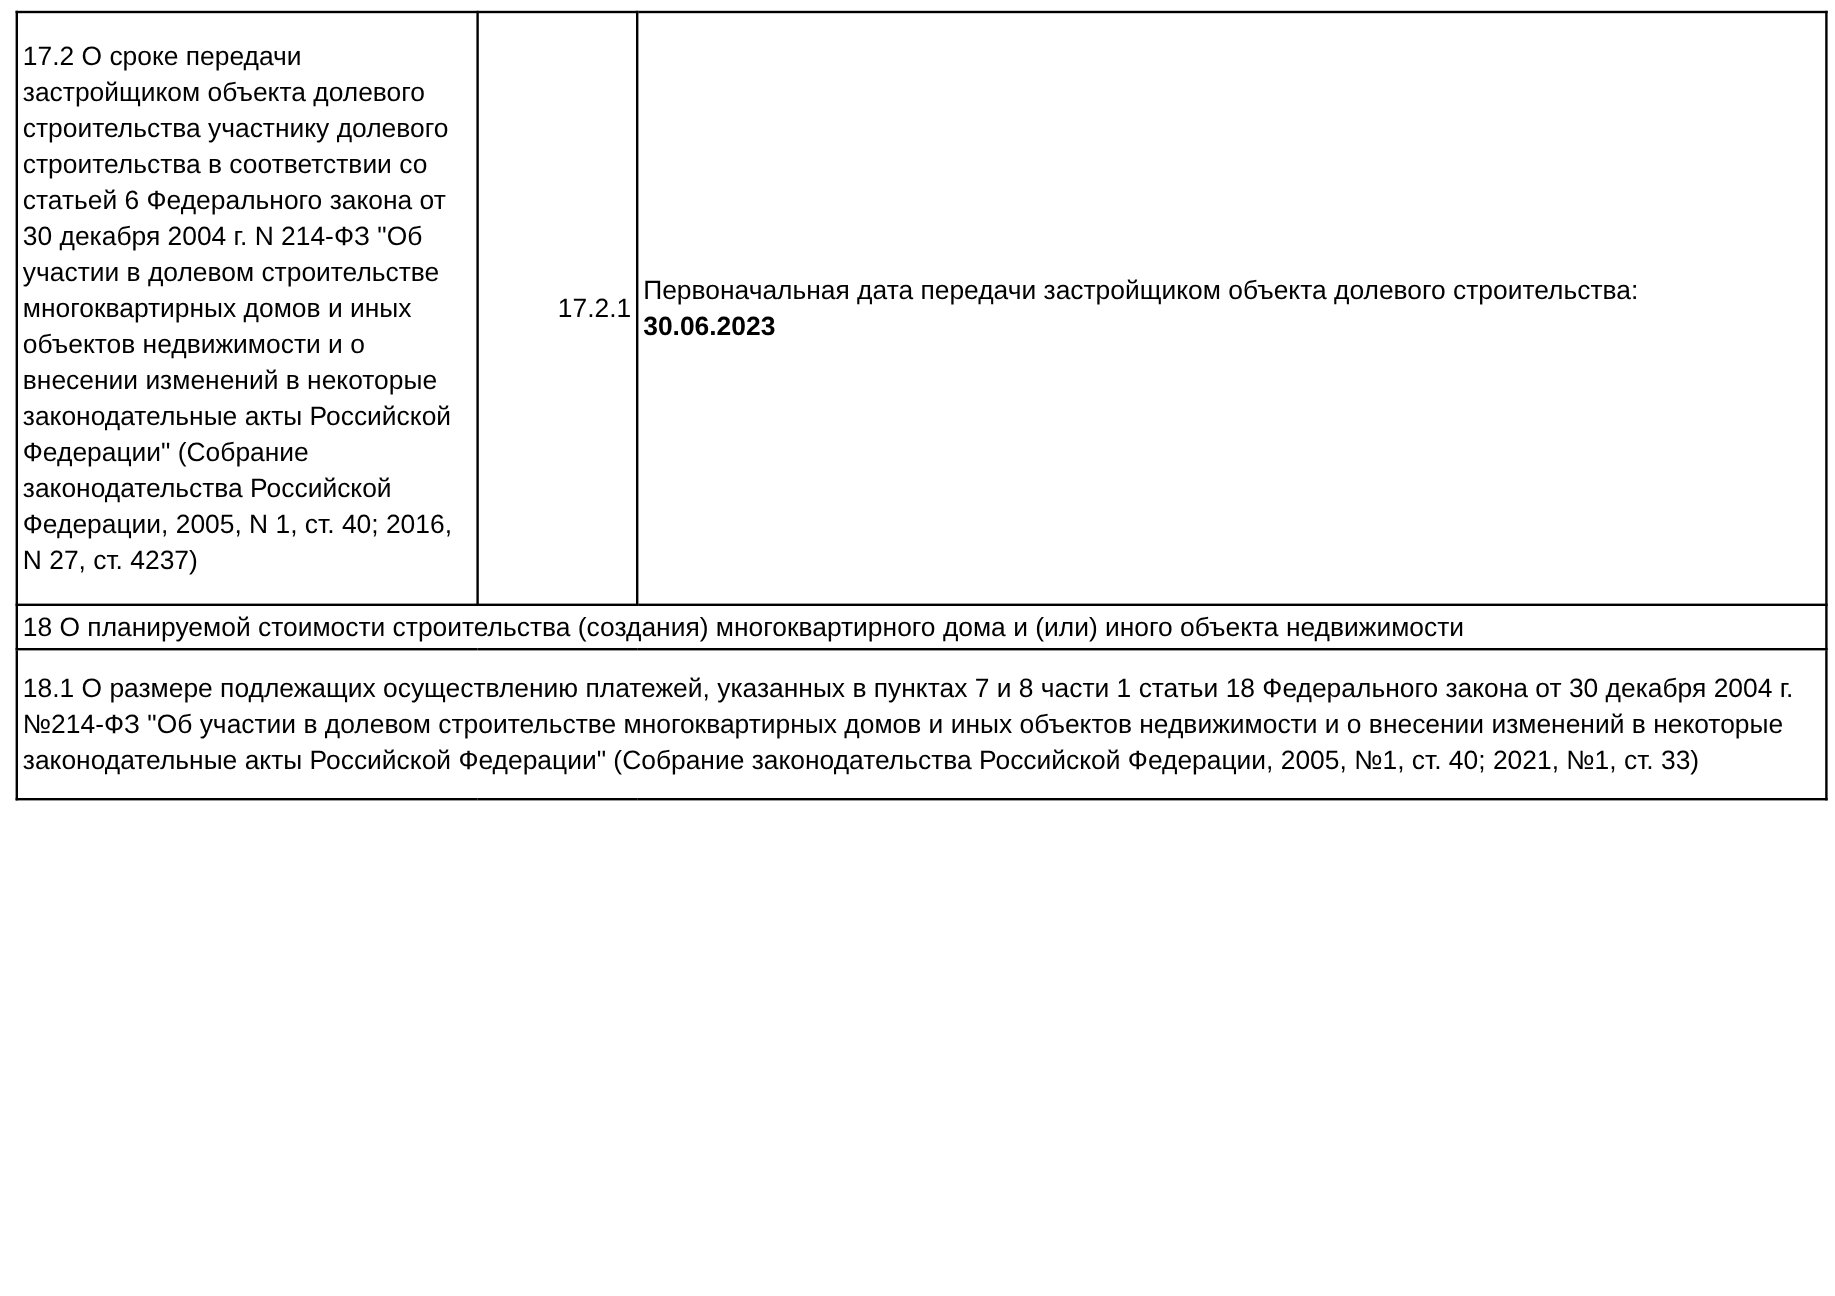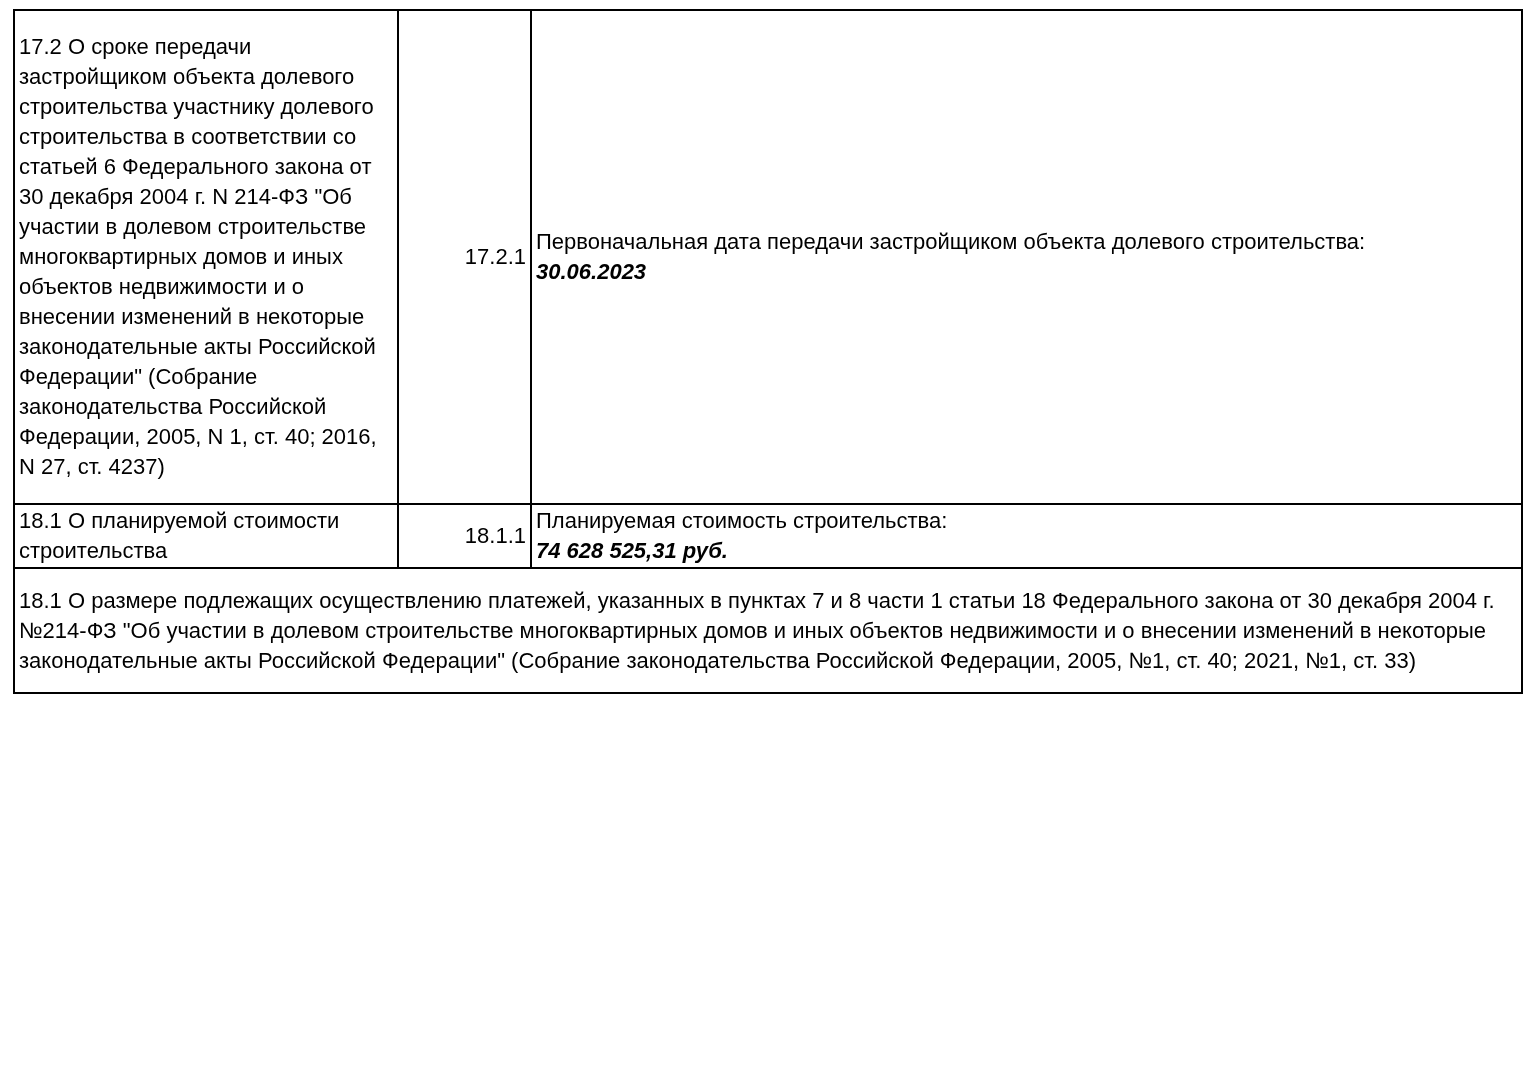--- a/index.html
+++ b/index.html
@@ -31,49 +31,44 @@
     border: 2px solid #000000;
     padding: 1px 4px;
     font-size: 22px;
     line-height: 30px;
     vertical-align: middle;
     overflow: hidden;
     word-wrap: break-word;
   }
   td.col-desc  { width: 374px; }
   td.col-code  { width: 123px; text-align: right; }
-  td.col-value { width: 981px; }
+  td.col-value { width: 981px; border-radius: 30px; }
   tr.row-17-2 td { height: 490px; }
   tr.row-17-2-2 td { height: 61px; }
   tr.row-18 td { height: 33px; }
   tr.row-18-1 td { height: 59px; }
   tr.row-note td { height: 121px; }
   td.top { vertical-align: top; }
-  .bold { font-weight: bold; font-style: italic; }
+  .bold { font-weight: bold; }
 </style>
 </head>
 <body>
 
 <div class="page">
   <table class="decl">
     <tbody>
         <tr class="row-17-2">
       <td class="col-desc top">17.2 О сроке передачи застройщиком объекта долевого строительства участнику долевого строительства в соответствии со статьей 6 Федерального закона от 30 декабря 2004 г. N 214-ФЗ "Об участии в долевом строительстве многоквартирных домов и иных объектов недвижимости и о внесении изменений в некоторые законодательные акты Российской Федерации" (Собрание законодательства Российской Федерации, 2005, N 1, ст. 40; 2016, N 27, ст. 4237)</td>
       <td class="col-code">17.2.1</td>
       <td class="col-value">
         <div>Первоначальная дата передачи застройщиком объекта долевого строительства:</div>
         <div class="bold">30.06.2023</div>
       </td>
     </tr>
-    <tr class="row-18-1">
-      <td class="col-desc">18.1 О планируемой стоимости строительства</td>
-      <td class="col-code">18.1.1</td>
-      <td class="col-value">
-        <div>Планируемая стоимость строительства:</div>
-        <div class="bold">74 628 525,31 руб.</div>
-      </td>
+    <tr class="row-18">
+      <td colspan="3">18 О планируемой стоимости строительства (создания) многоквартирного дома и (или) иного объекта недвижимости</td>
     </tr>
     <tr class="row-note">
       <td colspan="3" class="top">18.1 О размере подлежащих осуществлению платежей, указанных в пунктах 7 и 8 части 1 статьи 18 Федерального закона от 30 декабря 2004 г. №214-ФЗ "Об участии в долевом строительстве многоквартирных домов и иных объектов недвижимости и о внесении изменений в некоторые законодательные акты Российской Федерации" (Собрание законодательства Российской Федерации, 2005, №1, ст. 40; 2021, №1, ст. 33)</td>
     </tr>
   </tbody>
     </table>
 </div>
 
 </body></html>

